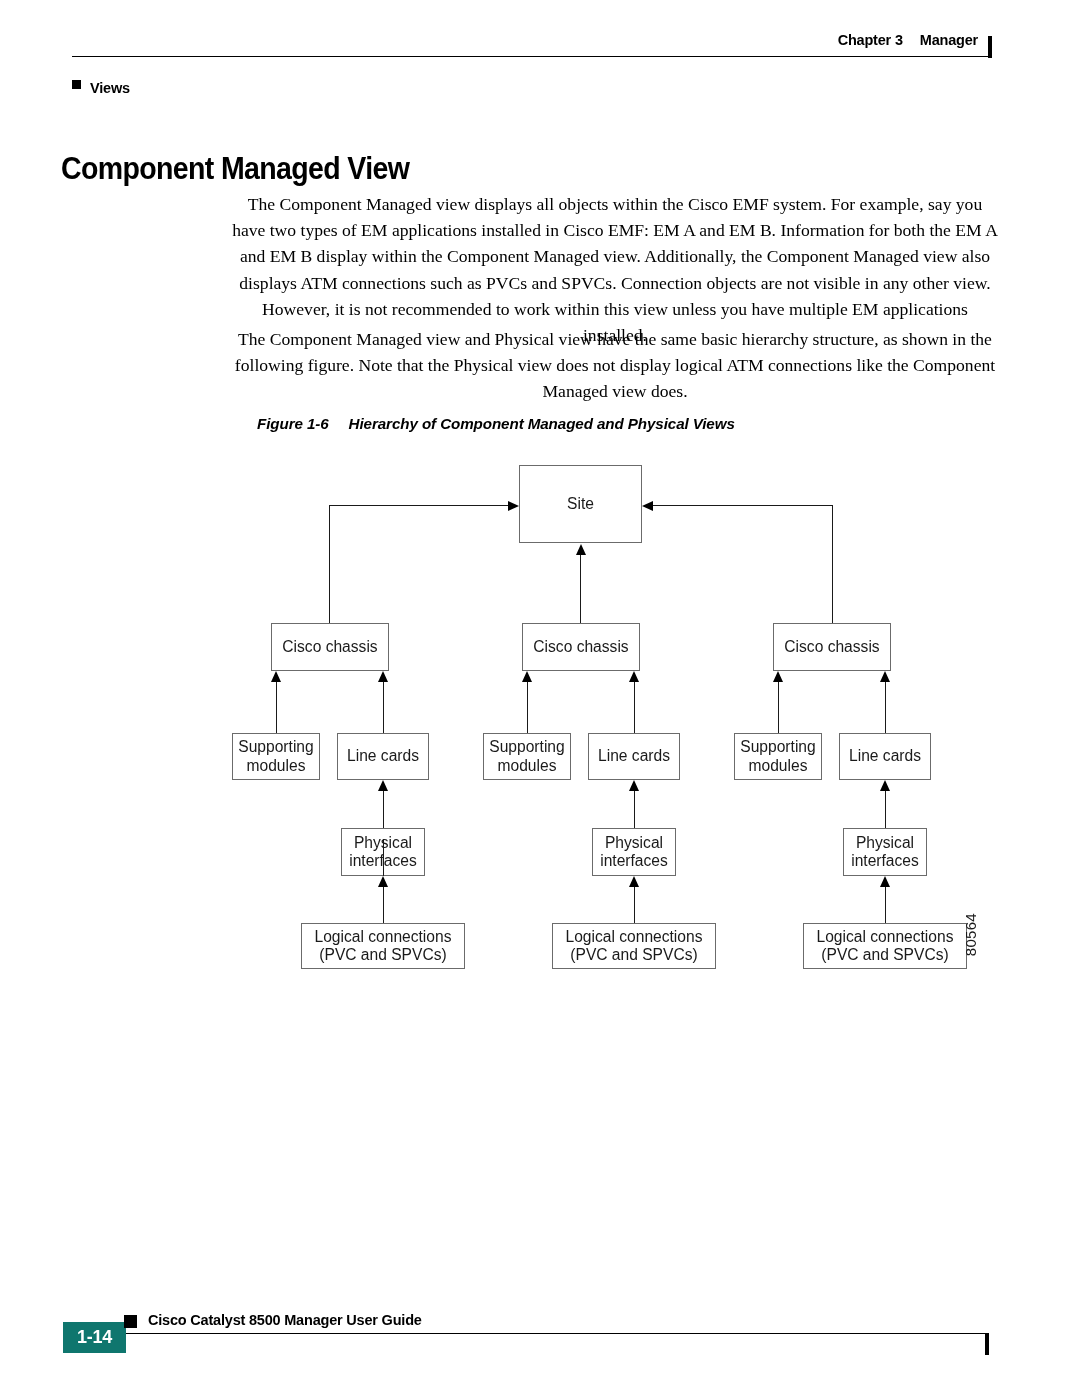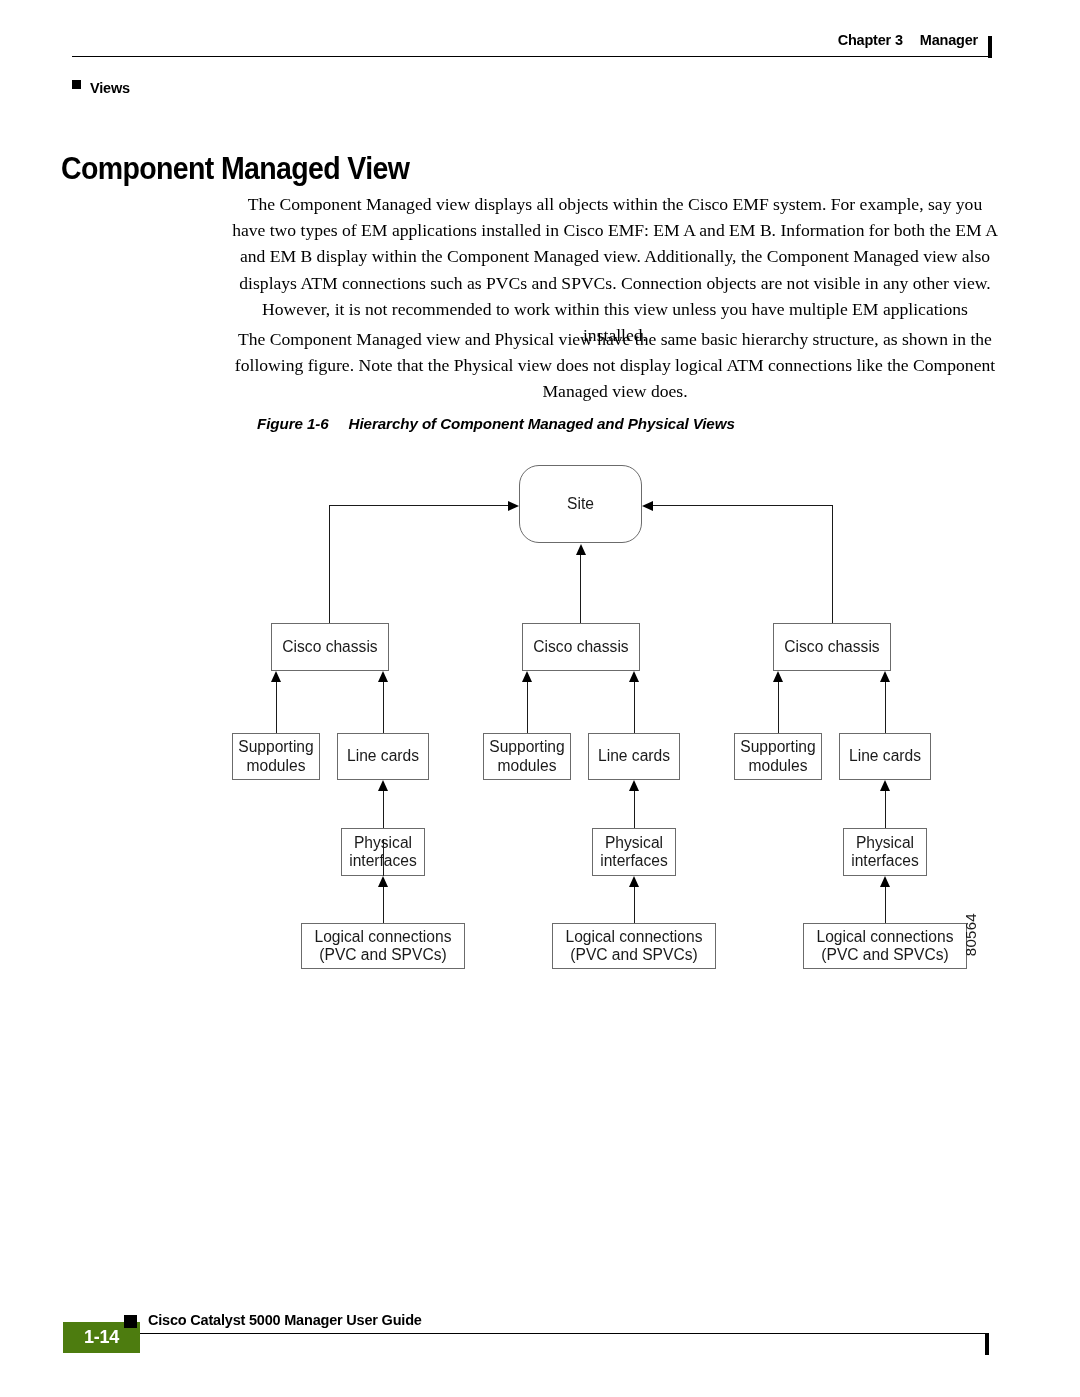--- a/index.html
+++ b/index.html
@@ -183,22 +183,22 @@
   }
   .footer-tick {
     position: absolute;
     left: 985px; top: 43px;
     width: 4px; height: 22px;
     background: #000000;
   }
   .footer-pagebox {
     position: absolute;
     left: 63px; top: 32px;
-    width: 77px; height: 31px;
-    background: #4d7c0f;
+    width: 63px; height: 31px;
+    background: #0f766e;
     color: #ffffff;
     font-family: "Liberation Sans", sans-serif;
     font-weight: bold;
     font-size: 18px;
     display: flex;
     align-items: center;
     justify-content: center;
     letter-spacing: -0.3px;
   }
   .footer-sq {
@@ -240,21 +240,21 @@
 <div class="body-col" id="para-2">
   <p class="para">The Component Managed view and Physical view have the same basic hierarchy structure, as shown in the following figure. Note that the Physical view does not display logical ATM connections like the Component Managed view does.</p>
 </div>
 
 <div id="figure-caption">
   <span>Figure 1-6</span><span class="cap-sep"></span><span>Hierarchy of Component Managed and Physical Views</span>
 </div>
 
 <div id="figure-area">
 
-  <div class="node" style="left:519px; top:10px; width:123px; height:78px;border-radius:20px;">Site</div>
+  <div class="node" style="left:519px; top:10px; width:123px; height:78px;">Site</div>
 
   <div class="conn v" style="left:329px; top:50px; height:118px;"></div>
   <div class="conn h" style="left:329px; top:50px; width:180px;"></div>
   <div class="arrow-right" style="left:508px; top:45.5px;"></div>
 
   <div class="conn v" style="left:580px; top:100px; height:68px;"></div>
   <div class="arrow-up" style="left:575.5px; top:89px;"></div>
 
   <div class="conn v" style="left:832px; top:50px; height:118px;"></div>
   <div class="conn h" style="left:653px; top:50px; width:180px;"></div>
@@ -326,14 +326,14 @@
 
 </div>
 
 <div id="figure-id">80564</div>
 
 <div id="page-footer">
   <div class="footer-rule"></div>
   <div class="footer-tick"></div>
   <div class="footer-pagebox">1-14</div>
   <div class="footer-sq"></div>
-  <div class="footer-guide">Cisco Catalyst 5000 Manager User Guide</div>
+  <div class="footer-guide">Cisco Catalyst 8500 Manager User Guide</div>
 </div>
 
 </body></html>

